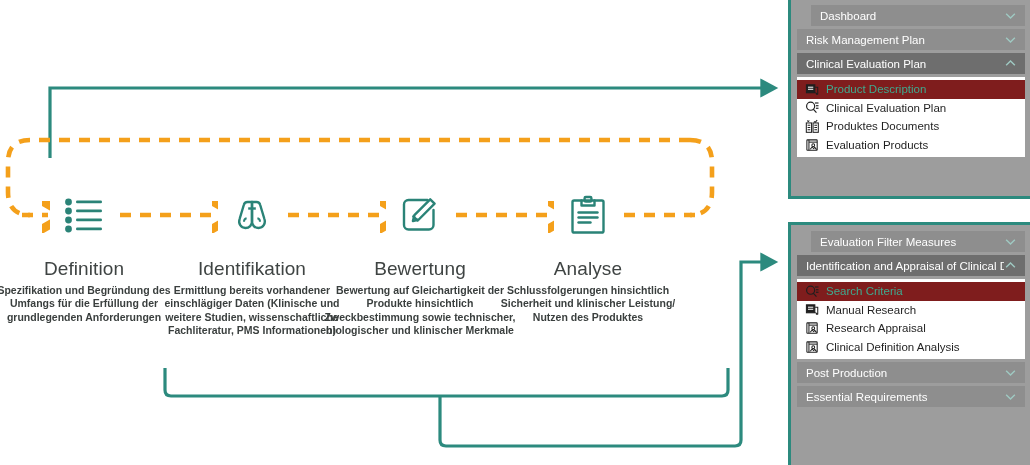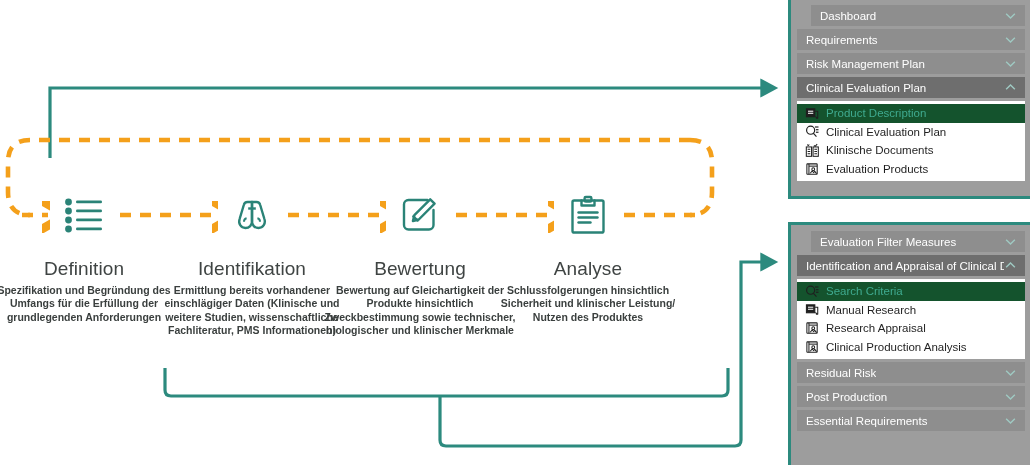--- a/index.html
+++ b/index.html
@@ -89,21 +89,21 @@
   }
   .sub-item{
     height:18.6px;
     display:flex;align-items:center;
     padding:0 6px 0 8px;
     box-sizing:border-box;
     font-size:11.5px;
     color:#1f1f1f;
     cursor:pointer;
   }
-  .sub-item.selected{background:#14532d;color:#3faa8f;}
+  .sub-item.selected{background:#7f1d1d;color:#3faa8f;}
   .sub-item .sicon{
     width:15px;height:15px;
     flex:0 0 15px;
     margin-right:6px;
     display:block;
   }
   .sub-item .slabel{white-space:nowrap;}
 
   .clip-top-row{ margin-top:-12px; }
 </style>
@@ -220,26 +220,20 @@
 
   <div class="panel" id="panel-top">
 
     <div class="group-row first">
       <span class="glabel">Dashboard</span>
       <svg class="chev" viewBox="0 0 12 12">
           <path d="M2,4.3 L6,8.3 L10,4.3" fill="none" stroke="#9fc9c2" stroke-width="1.3"></path>
         </svg>
     </div>
 
-    <div class="group-row">
-      <span class="glabel">Requirements</span>
-      <svg class="chev" viewBox="0 0 12 12">
-          <path d="M2,4.3 L6,8.3 L10,4.3" fill="none" stroke="#9fc9c2" stroke-width="1.3"></path>
-        </svg>
-    </div>
 
     <div class="group-row">
       <span class="glabel">Risk Management Plan</span>
       <svg class="chev" viewBox="0 0 12 12">
           <path d="M2,4.3 L6,8.3 L10,4.3" fill="none" stroke="#9fc9c2" stroke-width="1.3"></path>
         </svg>
     </div>
 
     <div class="group-row open">
       <span class="glabel">Clinical Evaluation Plan</span>
@@ -280,21 +274,21 @@
         <svg class="sicon" viewBox="0 0 16 16">
           <g fill="none" stroke="#1f1f1f" stroke-width="1.1">
             <rect x="1.4" y="4.2" width="5.6" height="10"></rect>
             <rect x="8.6" y="4.2" width="5.6" height="10"></rect>
             <path d="M2.8,6.6 L5.6,6.6 M2.8,9 L5.6,9 M2.8,11.4 L5.6,11.4"></path>
             <path d="M10,6.6 L12.8,6.6 M10,9 L12.8,9 M10,11.4 L12.8,11.4"></path>
             <path d="M2.6,1.4 L4.4,3.2 M4.4,1.4 L2.6,3.2" stroke-width="1"></path>
             <path d="M9.6,2.6 L10.8,3.6 L13,1.2" stroke-width="1.1"></path>
           </g>
         </svg>
-        <span class="slabel">Klinische Documents</span>
+        <span class="slabel">Produktes Documents</span>
       </div>
 
 
       <div class="sub-item">
         <svg class="sicon" viewBox="0 0 16 16">
           <g fill="none" stroke="#1f1f1f" stroke-width="1.1">
             <rect x="2" y="2" width="11" height="11" rx="0.6"></rect>
             <path d="M4.2,2 L4.2,13"></path>
             <path d="M4.2,4.4 L13,4.4"></path>
             <circle cx="8.8" cy="7.6" r="1.5"></circle>
@@ -368,30 +362,24 @@
       <div class="sub-item">
         <svg class="sicon" viewBox="0 0 16 16">
           <g fill="none" stroke="#1f1f1f" stroke-width="1.1">
             <rect x="2" y="2" width="11" height="11" rx="0.6"></rect>
             <path d="M4.2,2 L4.2,13"></path>
             <path d="M4.2,4.4 L13,4.4"></path>
             <circle cx="8.8" cy="7.6" r="1.5"></circle>
             <path d="M5.6,12 L7.6,9.6 L9.2,11.2 L10.4,10 L12.4,12.4"></path>
           </g>
         </svg>
-        <span class="slabel">Clinical Production Analysis</span>
-      </div>
-    </div>
-
-    <div class="group-row">
-      <span class="glabel">Residual Risk</span>
-      <svg class="chev" viewBox="0 0 12 12">
-          <path d="M2,4.3 L6,8.3 L10,4.3" fill="none" stroke="#9fc9c2" stroke-width="1.3"></path>
-        </svg>
-    </div>
+        <span class="slabel">Clinical Definition Analysis</span>
+      </div>
+    </div>
+
     <div class="group-row">
       <span class="glabel">Post Production</span>
       <svg class="chev" viewBox="0 0 12 12">
           <path d="M2,4.3 L6,8.3 L10,4.3" fill="none" stroke="#9fc9c2" stroke-width="1.3"></path>
         </svg>
     </div>
     <div class="group-row">
       <span class="glabel">Essential Requirements</span>
       <svg class="chev" viewBox="0 0 12 12">
           <path d="M2,4.3 L6,8.3 L10,4.3" fill="none" stroke="#9fc9c2" stroke-width="1.3"></path>

